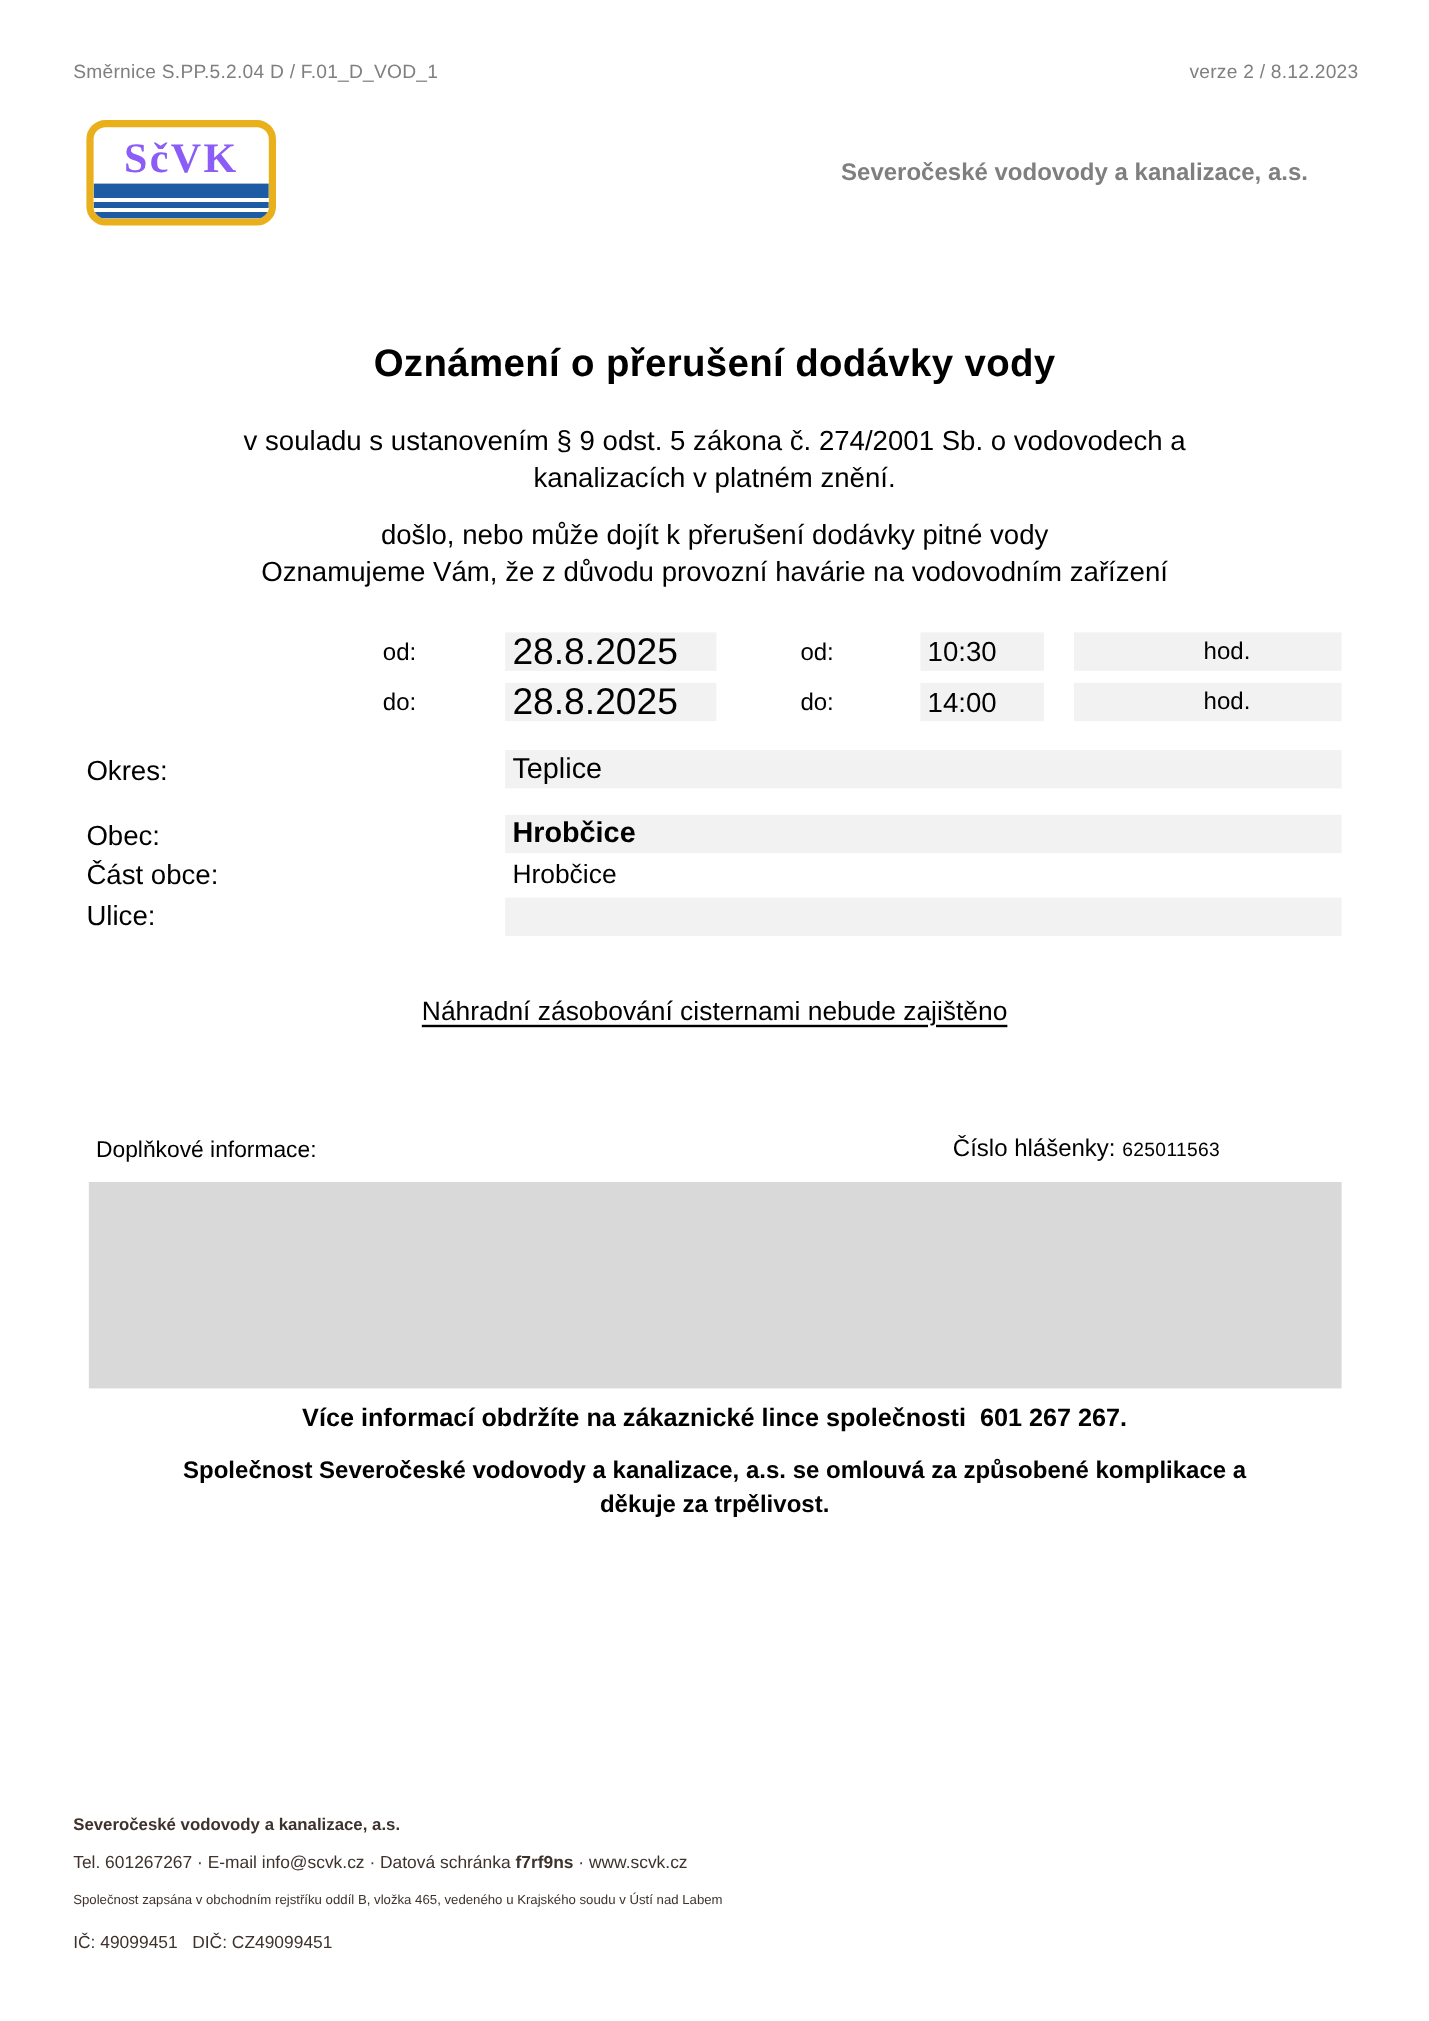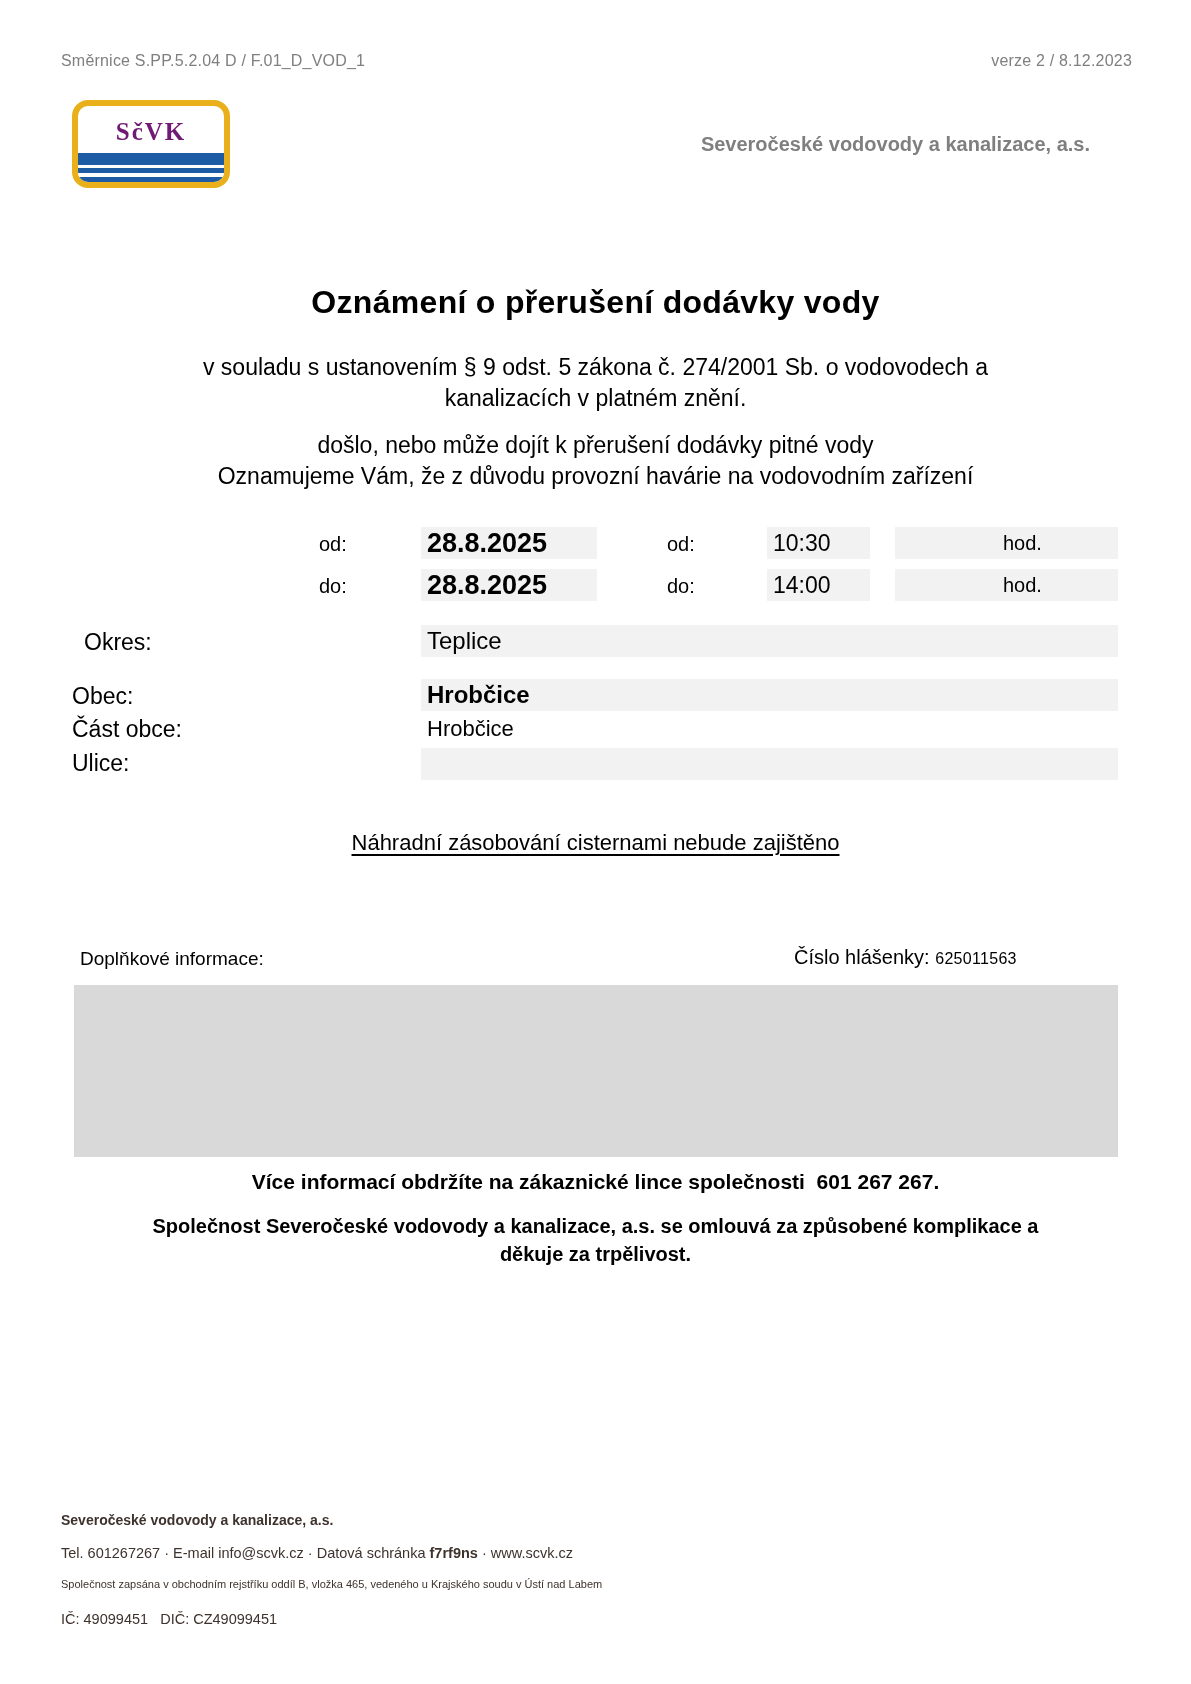--- a/index.html
+++ b/index.html
@@ -17,22 +17,22 @@
   }
 
   
   .logo {
     top:100px; left:72px; width:158px; height:88px;
     border:6px solid #e9b01c; border-radius:16px; background:#fff;
     overflow:hidden; display:flex; flex-direction:column;
   }
   .logo-text {
     flex:1; display:flex; align-items:center; justify-content:center;
-    font-family:"Liberation Serif", serif; font-weight:bold; font-size:25px;
-    color:#701a75; letter-spacing:2px; line-height:1; padding-top:3px;
+    font-family:"Liberation Serif", serif; font-weight:bold; font-size:35px;
+    color:#8b5cf6; letter-spacing:2px; line-height:1; padding-top:3px;
   }
   .logo-stripes {
     height:29px;
     background:linear-gradient(to bottom,
       #1d5ca5 0 12px, #ffffff 12px 15px,
       #1d5ca5 15px 20px, #ffffff 20px 24px,
       #1d5ca5 24px 29px);
   }
 
   .company { top:133px; right:101px; font-size:20px; font-weight:bold; color:#7f7f7f; }
@@ -45,27 +45,27 @@
 
   .flabel { font-size:20px; }
   .loclabel { font-size:23px; }
   .fbox { background:#f2f2f2; display:flex; align-items:center; }
 
   
   .lbl-d1 { top:533px; left:319px; }
   .lbl-t1 { top:533px; left:667px; }
   .lbl-d2 { top:575px; left:319px; }
   .lbl-t2 { top:575px; left:667px; }
-  .datebox  { left:421px; width:176px; height:32px; font-size:27px; font-weight:bold; padding-left:6px; }
+  .datebox  { left:421px; width:176px; height:32px; font-size:31px; font-weight:normal; padding-left:6px; }
   .timebox  { left:767px; width:103px; height:32px; font-size:23px; padding-left:6px; }
   .hodbox   { left:895px; width:223px; height:32px; font-size:20px; padding-left:108px; }
   .row1 { top:527px; } .row2 { top:569px; }
 
   
-  .okres-lbl { top:629px; left:84px; }
+  .okres-lbl { top:629px; left:72px; }
   .obec-lbl  { top:683px; left:72px; }
   .part-lbl  { top:716px; left:72px; }
   .ulice-lbl { top:750px; left:72px; }
   .locbox { left:421px; width:697px; height:32px; font-size:24px; padding-left:6px; }
   .okres-box { top:625px; }
   .obec-box  { top:679px; font-weight:bold; }
   .part-val  { top:716px; left:427px; font-size:22px; }
   .ulice-box { top:748px; }
 
   .underline-note {

